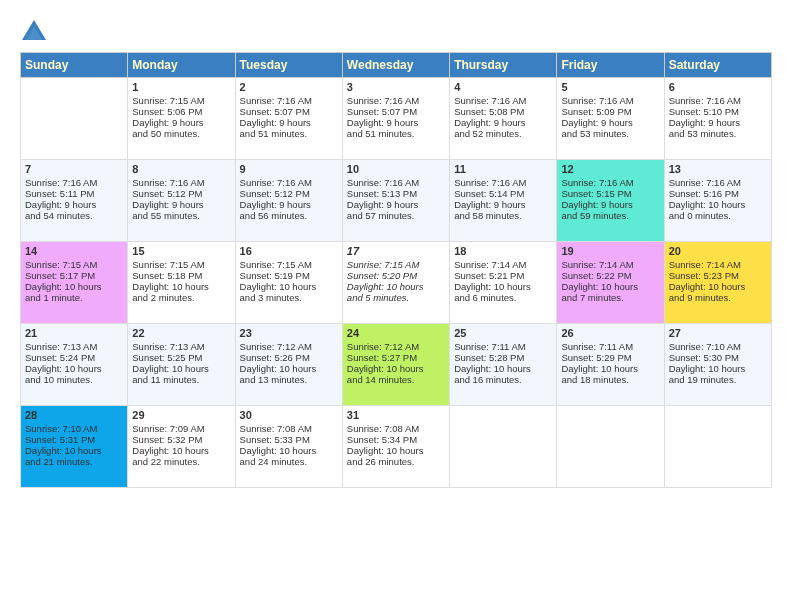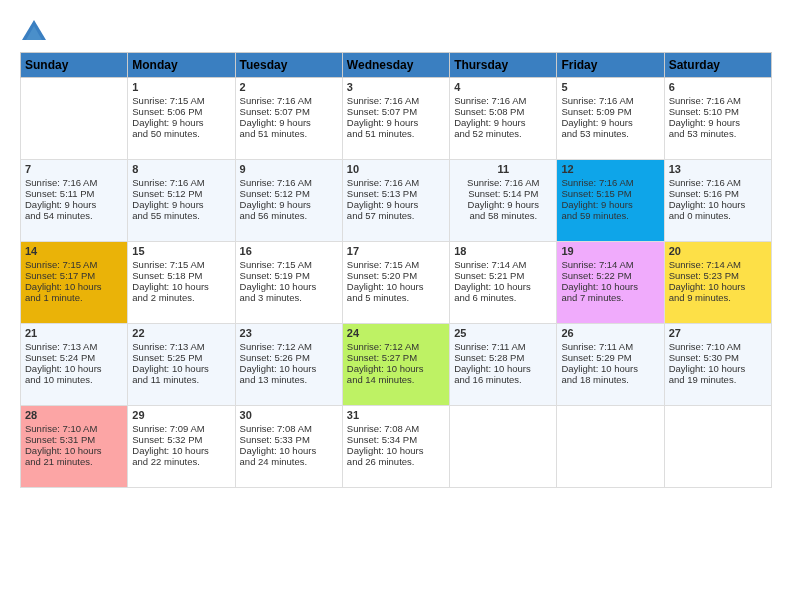--- a/index.html
+++ b/index.html
@@ -55,21 +55,21 @@
       font-size: 14px;
       color: #555;
     }
     table {
       width: 100%;
       border-collapse: collapse;
       table-layout: fixed;
     }
     th {
       background-color: #3a7fc1;
-      color: #000000;
+      color: #fef9c3;
       font-size: 12px;
       font-weight: bold;
       padding: 5px 4px;
       text-align: left;
       border: 1px solid #ccc;
     }
     td {
       border: 1px solid #ddd;
       vertical-align: top;
       padding: 3px 4px;
@@ -135,44 +135,44 @@
           <td style="background-color: rgb(255, 255, 255);"><span class="day-num">3</span>Sunrise: 7:16 AM<br>Sunset: 5:07 PM<br>Daylight: 9 hours<br>and 51 minutes.</td>
           <td style="background-color: rgb(255, 255, 255);"><span class="day-num">4</span>Sunrise: 7:16 AM<br>Sunset: 5:08 PM<br>Daylight: 9 hours<br>and 52 minutes.</td>
           <td style="background-color: rgb(255, 255, 255);"><span class="day-num">5</span>Sunrise: 7:16 AM<br>Sunset: 5:09 PM<br>Daylight: 9 hours<br>and 53 minutes.</td>
           <td style="background-color: rgb(255, 255, 255);"><span class="day-num">6</span>Sunrise: 7:16 AM<br>Sunset: 5:10 PM<br>Daylight: 9 hours<br>and 53 minutes.</td>
         </tr>
         <tr>
           <td style="background-color: rgb(242, 247, 253);"><span class="day-num">7</span>Sunrise: 7:16 AM<br>Sunset: 5:11 PM<br>Daylight: 9 hours<br>and 54 minutes.</td>
           <td style="background-color: rgb(242, 247, 253);"><span class="day-num">8</span>Sunrise: 7:16 AM<br>Sunset: 5:12 PM<br>Daylight: 9 hours<br>and 55 minutes.</td>
           <td style="background-color: rgb(242, 247, 253);"><span class="day-num">9</span>Sunrise: 7:16 AM<br>Sunset: 5:12 PM<br>Daylight: 9 hours<br>and 56 minutes.</td>
           <td style="background-color: rgb(242, 247, 253);"><span class="day-num">10</span>Sunrise: 7:16 AM<br>Sunset: 5:13 PM<br>Daylight: 9 hours<br>and 57 minutes.</td>
-          <td style="background-color: rgb(242, 247, 253); text-align: center;"><span class="day-num">11</span>Sunrise: 7:16 AM<br>Sunset: 5:14 PM<br>Daylight: 9 hours<br>and 58 minutes.</td>
-          <td style="background-color: #0ea5e9;"><span class="day-num">12</span>Sunrise: 7:16 AM<br>Sunset: 5:15 PM<br>Daylight: 9 hours<br>and 59 minutes.</td>
+          <td style="background-color: rgb(242, 247, 253);"><span class="day-num">11</span>Sunrise: 7:16 AM<br>Sunset: 5:14 PM<br>Daylight: 9 hours<br>and 58 minutes.</td>
+          <td style="background-color: #5eead4;"><span class="day-num">12</span>Sunrise: 7:16 AM<br>Sunset: 5:15 PM<br>Daylight: 9 hours<br>and 59 minutes.</td>
           <td style="background-color: rgb(242, 247, 253);"><span class="day-num">13</span>Sunrise: 7:16 AM<br>Sunset: 5:16 PM<br>Daylight: 10 hours<br>and 0 minutes.</td>
         </tr>
         <tr>
-          <td style="background-color: #eab308;"><span class="day-num">14</span>Sunrise: 7:15 AM<br>Sunset: 5:17 PM<br>Daylight: 10 hours<br>and 1 minute.</td>
+          <td style="background-color: #f0abfc;"><span class="day-num">14</span>Sunrise: 7:15 AM<br>Sunset: 5:17 PM<br>Daylight: 10 hours<br>and 1 minute.</td>
           <td style="background-color: rgb(255, 255, 255);"><span class="day-num">15</span>Sunrise: 7:15 AM<br>Sunset: 5:18 PM<br>Daylight: 10 hours<br>and 2 minutes.</td>
           <td style="background-color: rgb(255, 255, 255);"><span class="day-num">16</span>Sunrise: 7:15 AM<br>Sunset: 5:19 PM<br>Daylight: 10 hours<br>and 3 minutes.</td>
-          <td style="background-color: rgb(255, 255, 255);"><span class="day-num">17</span>Sunrise: 7:15 AM<br>Sunset: 5:20 PM<br>Daylight: 10 hours<br>and 5 minutes.</td>
+          <td style="background-color: rgb(255, 255, 255); font-style: italic;"><span class="day-num">17</span>Sunrise: 7:15 AM<br>Sunset: 5:20 PM<br>Daylight: 10 hours<br>and 5 minutes.</td>
           <td style="background-color: rgb(255, 255, 255);"><span class="day-num">18</span>Sunrise: 7:14 AM<br>Sunset: 5:21 PM<br>Daylight: 10 hours<br>and 6 minutes.</td>
           <td style="background-color: #f0abfc;"><span class="day-num">19</span>Sunrise: 7:14 AM<br>Sunset: 5:22 PM<br>Daylight: 10 hours<br>and 7 minutes.</td>
           <td style="background-color: #fde047;"><span class="day-num">20</span>Sunrise: 7:14 AM<br>Sunset: 5:23 PM<br>Daylight: 10 hours<br>and 9 minutes.</td>
         </tr>
         <tr>
           <td style="background-color: rgb(242, 247, 253);"><span class="day-num">21</span>Sunrise: 7:13 AM<br>Sunset: 5:24 PM<br>Daylight: 10 hours<br>and 10 minutes.</td>
           <td style="background-color: rgb(242, 247, 253);"><span class="day-num">22</span>Sunrise: 7:13 AM<br>Sunset: 5:25 PM<br>Daylight: 10 hours<br>and 11 minutes.</td>
           <td style="background-color: rgb(242, 247, 253); margin-left: 23px;"><span class="day-num">23</span>Sunrise: 7:12 AM<br>Sunset: 5:26 PM<br>Daylight: 10 hours<br>and 13 minutes.</td>
           <td style="background-color: #bef264;"><span class="day-num">24</span>Sunrise: 7:12 AM<br>Sunset: 5:27 PM<br>Daylight: 10 hours<br>and 14 minutes.</td>
           <td style="background-color: rgb(242, 247, 253);"><span class="day-num">25</span>Sunrise: 7:11 AM<br>Sunset: 5:28 PM<br>Daylight: 10 hours<br>and 16 minutes.</td>
           <td style="background-color: rgb(242, 247, 253);"><span class="day-num">26</span>Sunrise: 7:11 AM<br>Sunset: 5:29 PM<br>Daylight: 10 hours<br>and 18 minutes.</td>
           <td style="background-color: rgb(242, 247, 253);"><span class="day-num">27</span>Sunrise: 7:10 AM<br>Sunset: 5:30 PM<br>Daylight: 10 hours<br>and 19 minutes.</td>
         </tr>
         <tr>
-          <td style="background-color: #fca5a5;"><span class="day-num">28</span>Sunrise: 7:10 AM<br>Sunset: 5:31 PM<br>Daylight: 10 hours<br>and 21 minutes.</td>
+          <td style="background-color: #0ea5e9;"><span class="day-num">28</span>Sunrise: 7:10 AM<br>Sunset: 5:31 PM<br>Daylight: 10 hours<br>and 21 minutes.</td>
           <td style="background-color: rgb(255, 255, 255);"><span class="day-num">29</span>Sunrise: 7:09 AM<br>Sunset: 5:32 PM<br>Daylight: 10 hours<br>and 22 minutes.</td>
           <td style="background-color: rgb(255, 255, 255);"><span class="day-num">30</span>Sunrise: 7:08 AM<br>Sunset: 5:33 PM<br>Daylight: 10 hours<br>and 24 minutes.</td>
           <td style="background-color: rgb(255, 255, 255);"><span class="day-num">31</span>Sunrise: 7:08 AM<br>Sunset: 5:34 PM<br>Daylight: 10 hours<br>and 26 minutes.</td>
           <td class="empty"></td>
           <td class="empty"></td>
           <td class="empty"></td>
         </tr>
       </tbody>
   </table>
 </div>

